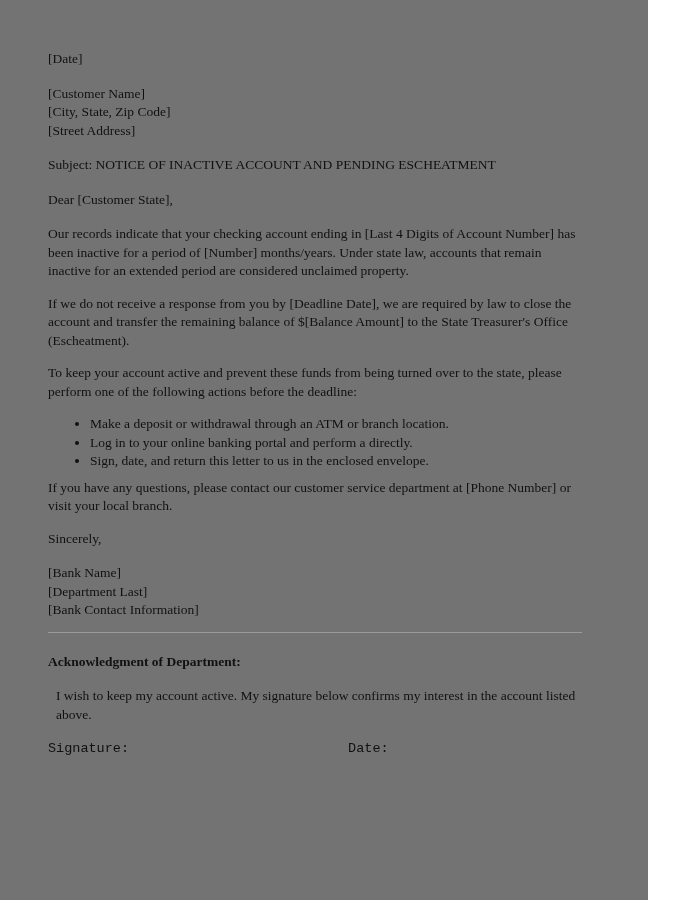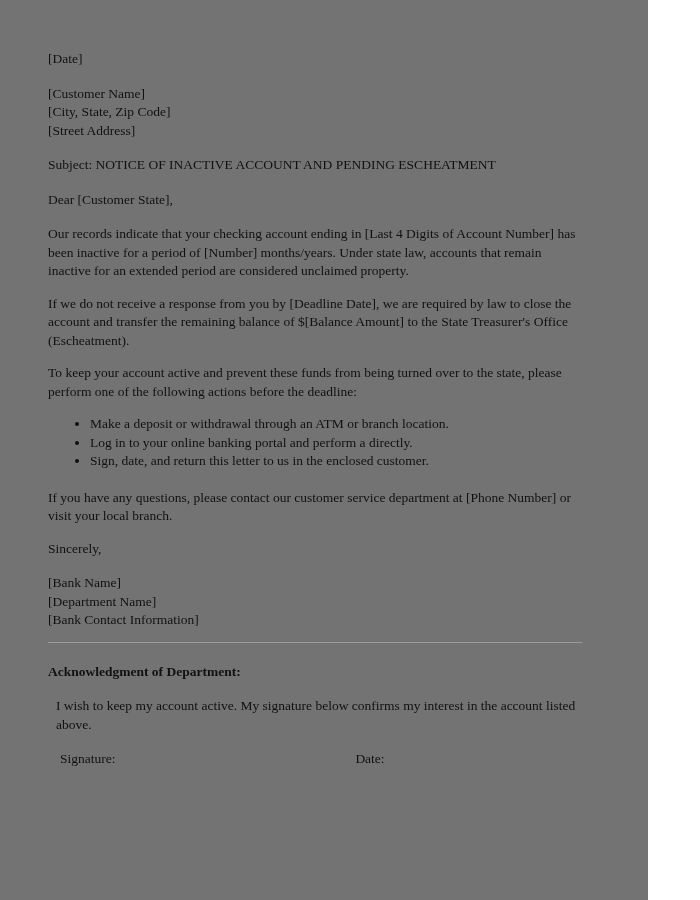--- a/index.html
+++ b/index.html
@@ -28,37 +28,37 @@
   }
   .line { margin: 0; }
   .mb-lg { margin-bottom: 16px; }
   .para { margin: 0 0 14px 0; }
   .addr-block { margin: 0 0 16px 0; }
   .subject {
     font-weight: normal;
     margin: 0 0 16px 0;
   }
   ul.actions {
-    margin: 0 0 18px 0;
+    margin: 0 0 8px 0;
     padding-left: 42px;
     list-style-type: disc;
   }
   ul.actions li { margin: 0; }
   .divider {
     border: 0;
     border-top: 1px solid #9a9a9a;
     margin: 12px 0 20px 0;
     height: 0;
   }
   .ack-heading {
     font-weight: bold;
     margin: 0 0 16px 0;
   }
   .ack-text { margin: 0 0 16px 8px; }
-  .sig-row { margin: 12px; white-space: nowrap; }
+  .sig-row { margin: 0; white-space: nowrap; font-family: Liberation Mono, monospace; }
   .sig-label {
     display: inline-block;
     width: 292px;
   }
 </style>
 </head>
 <body>
 
 <div class="page">
   <div class="clip">
@@ -78,31 +78,31 @@
 
       <p class="para">Our records indicate that your checking account ending in [Last 4 Digits of Account Number] has been inactive for a period of [Number] months/years. Under state law, accounts that remain inactive for an extended period are considered unclaimed property.</p>
 
       <p class="para">If we do not receive a response from you by [Deadline Date], we are required by law to close the account and transfer the remaining balance of $[Balance Amount] to the State Treasurer's Office (Escheatment).</p>
 
       <p class="para">To keep your account active and prevent these funds from being turned over to the state, please perform one of the following actions before the deadline:</p>
 
       <ul class="actions">
         <li>Make a deposit or withdrawal through an ATM or branch location.</li>
         <li>Log in to your online banking portal and perform a directly.</li>
-        <li>Sign, date, and return this letter to us in the enclosed customer.</li>
+        <li>Sign, date, and return this letter to us in the enclosed envelope.</li>
       </ul>
 
 
       <p class="para">If you have any questions, please contact our customer service department at [Phone Number] or visit your local branch.</p>
 
       <p class="line mb-lg">Sincerely,</p>
 
       <div>
         <p class="line">[Bank Name]</p>
-        <p class="line">[Department Name]</p>
+        <p class="line">[Department Last]</p>
         <p class="line">[Bank Contact Information]</p>
       </div>
 
       <hr class="divider">
 
       <p class="ack-heading">Acknowledgment of Department:</p>
 
       <p class="ack-text">I wish to keep my account active. My signature below confirms my interest in the account listed above.</p>
 
       <p class="sig-row">

